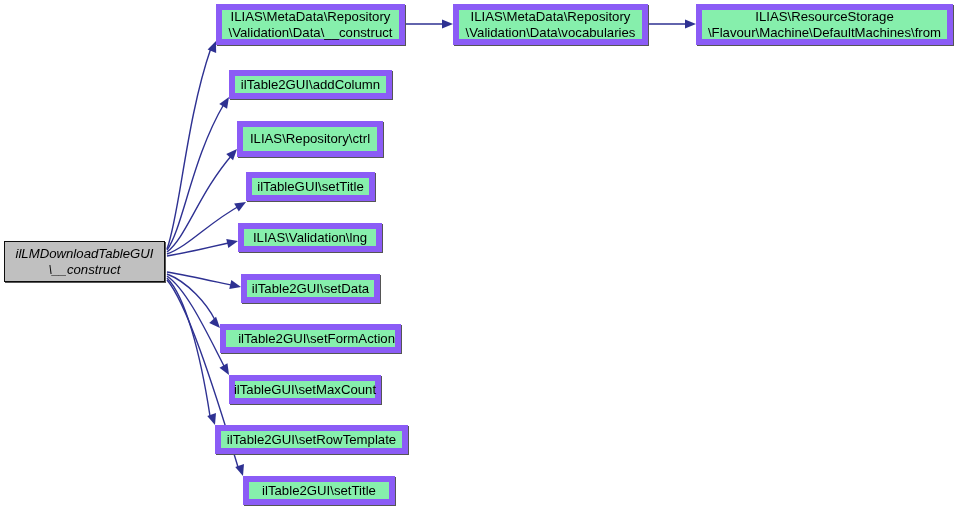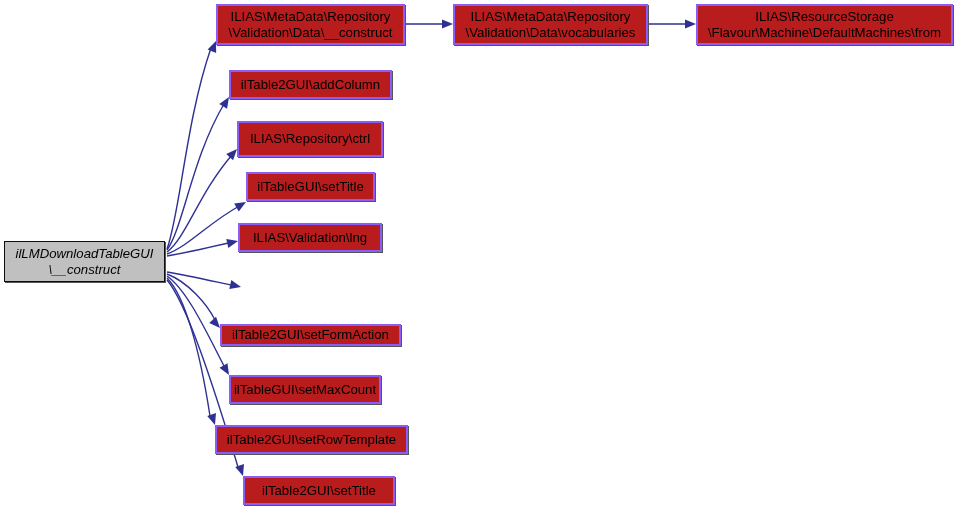--- a/index.html
+++ b/index.html
@@ -20,22 +20,22 @@
     position: absolute;
     left: 0;
     top: 0;
     width: 956px;
     height: 509px;
     pointer-events: none;
   }
   .graph-node {
     position: absolute;
     box-sizing: border-box;
-    border: 2px solid #8b5cf6;
-    background: #b91c1c;
+    border: 6px solid #8b5cf6;
+    background: #86efac;
     display: flex;
     flex-direction: column;
     align-items: center;
     justify-content: center;
     text-align: center;
     color: #000000;
     font-size: 13.2px;
     line-height: 16px;
     letter-spacing: 0px;
     white-space: nowrap;
@@ -94,21 +94,24 @@
     </div>
     <div class="graph-node" style="left: 237px; top: 121px; width: 146px; height: 36px;">
       <span class="node-line">ILIAS\Repository\ctrl</span>
     </div>
     <div class="graph-node" style="left: 246px; top: 172px; width: 129px; height: 29px;">
       <span class="node-line">ilTableGUI\setTitle</span>
     </div>
     <div class="graph-node" style="left: 238px; top: 223px; width: 144px; height: 29px;">
       <span class="node-line">ILIAS\Validation\lng</span>
     </div>
-    <div class="graph-node" style="left: 220px; top: 324px; width: 181px; height: 22px;">
+    <div class="graph-node" style="left: 241px; top: 274px; width: 139px; height: 29px;">
+      <span class="node-line">ilTable2GUI\setData</span>
+    </div>
+    <div class="graph-node" style="left: 220px; top: 324px; width: 181px; height: 29px; align-items: flex-end;">
       <span class="node-line">ilTable2GUI\setFormAction</span>
     </div>
     <div class="graph-node" style="left: 229px; top: 375px; width: 152px; height: 29px;">
       <span class="node-line">ilTableGUI\setMaxCount</span>
     </div>
     <div class="graph-node" style="left: 215px; top: 425px; width: 193px; height: 29px;">
       <span class="node-line">ilTable2GUI\setRowTemplate</span>
     </div>
     <div class="graph-node" style="left: 243px; top: 476px; width: 152px; height: 29px;">
       <span class="node-line">ilTable2GUI\setTitle</span>

